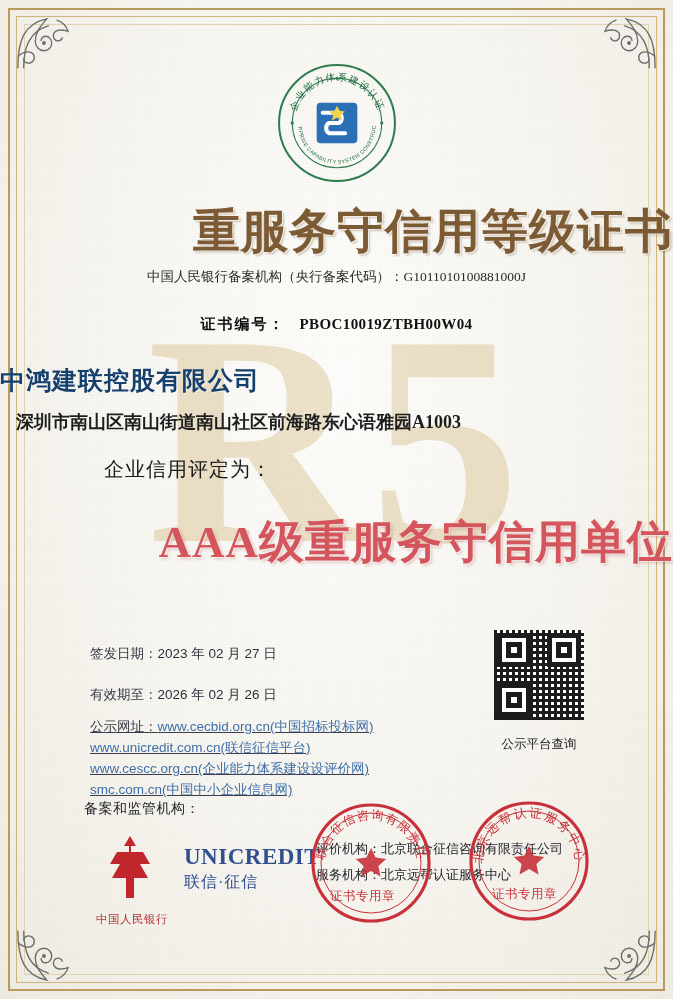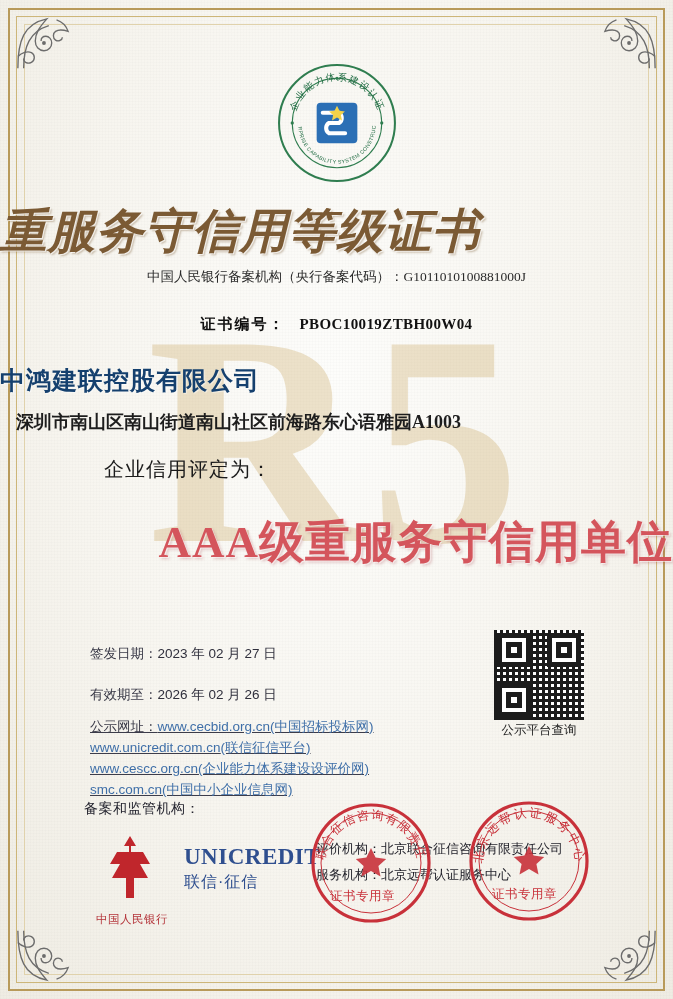--- a/index.html
+++ b/index.html
@@ -85,28 +85,27 @@
     width: 122px;
     height: 122px;
   }
   .emblem svg { width: 100%; height: 100%; display: block; }
 
   
   .main-title {
     position: absolute;
     left: 0; right: 0;
     top: 200px;
-    text-align: left;
+    text-align: right;
     font-family: "Liberation Serif", serif;
     font-weight: 700;
     font-size: 47px;
     letter-spacing: 1px;
     color: #7b5a34;
     text-shadow: 1px 1px 0 rgba(255,255,255,0.7), 2px 2px 2px rgba(120,90,50,0.35);
-    font-style: italic;
   }
   .subtitle {
     position: absolute;
     left: 0; right: 0;
     top: 268px;
     text-align: center;
     font-size: 13.5px;
     color: #2b2b2b;
     font-family: Liberation Serif, serif;
   }
@@ -219,21 +218,21 @@
   .qr::after { right: 3px; top: 3px; }
   .qr-corner3 {
     position: absolute;
     left: 3px; bottom: 3px;
     width: 24px; height: 24px;
     border: 5px solid #1c1c1c;
     background: #fff;
     box-shadow: inset 0 0 0 4px #fff, inset 0 0 0 9px #1c1c1c;
   }
   .qr-caption {
-    margin-top: 2px;
+    margin-top: 16px;
     font-size: 12.5px;
     color: #222;
   }
 
   
   .registry-label {
     position: absolute;
     left: 84px;
     top: 800px;
     font-size: 14px;

